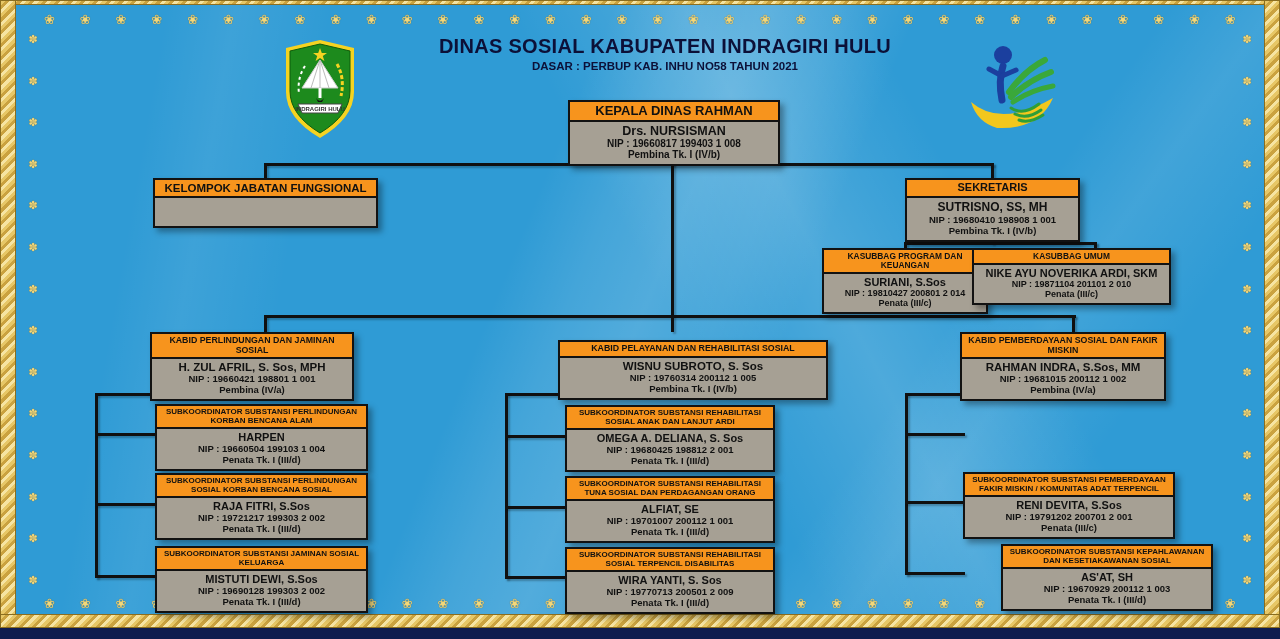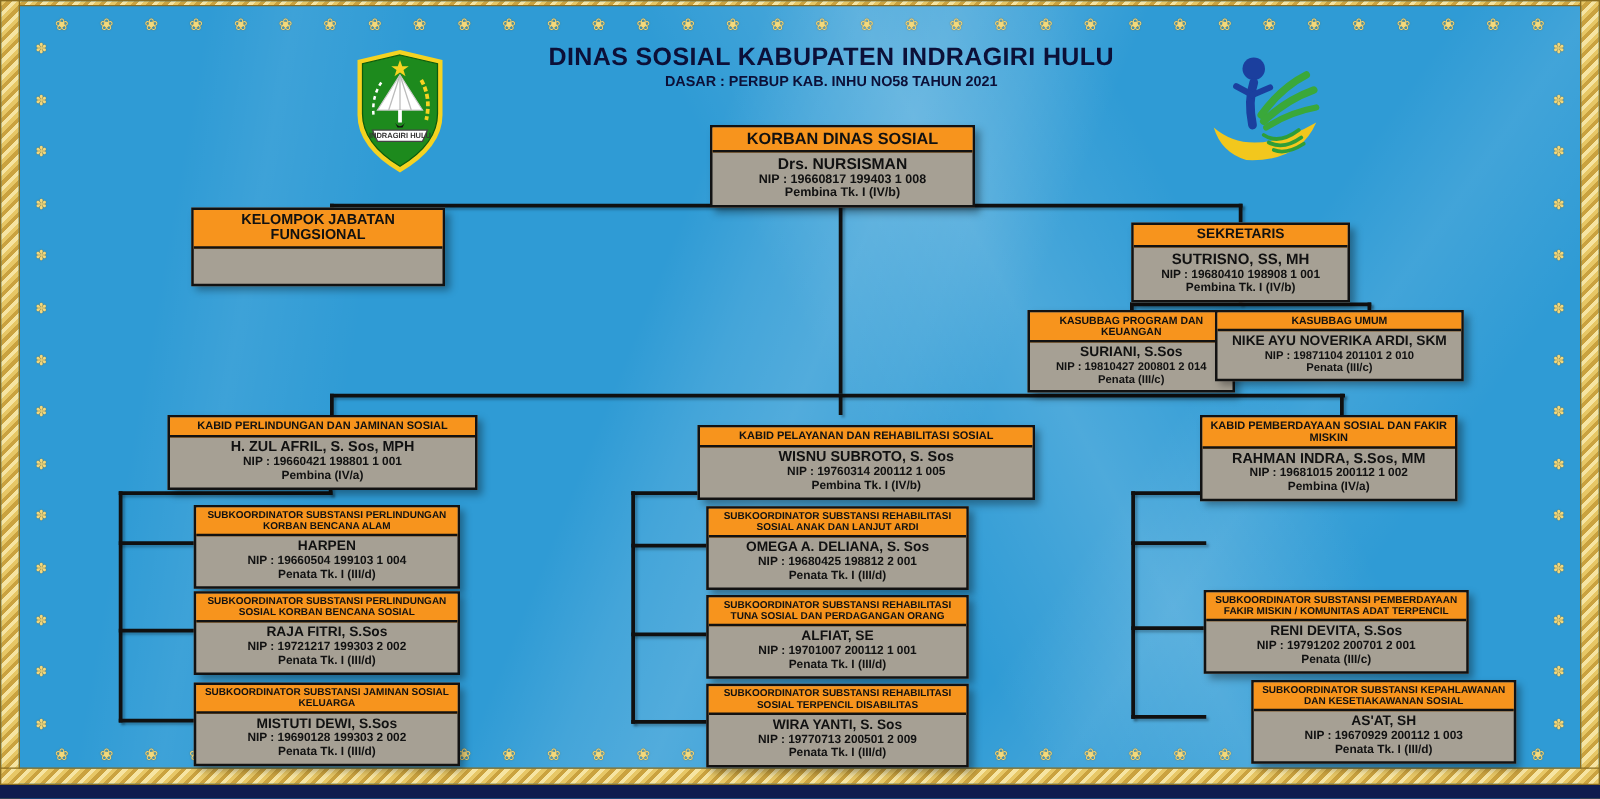--- a/index.html
+++ b/index.html
@@ -235,29 +235,29 @@
   <div class="line" style="left:505px;top:576px;width:62px;height:3px;"></div>
 
   <div class="line" style="left:1071px;top:388px;width:3px;height:8px;"></div>
   <div class="line" style="left:905px;top:393px;width:169px;height:3px;"></div>
   <div class="line" style="left:905px;top:393px;width:3px;height:182px;"></div>
   <div class="line" style="left:905px;top:433px;width:60px;height:3px;"></div>
   <div class="line" style="left:905px;top:501px;width:60px;height:3px;"></div>
   <div class="line" style="left:905px;top:572px;width:60px;height:3px;"></div>
 
   <div class="node kepala" style="left:568px;top:100px;width:212px;">
-    <div class="hdr">KORBAN DINAS SOSIAL</div>
+    <div class="hdr">KEPALA DINAS RAHMAN</div>
     <div class="bod">
       <div class="nm">Drs. NURSISMAN</div>
       <div class="sub">NIP : 19660817 199403 1 008</div>
       <div class="sub">Pembina Tk. I (IV/b)</div>
     </div>
   </div>
 
-  <div class="node kelompok" style="left:153px;top:166px;width:203px;">
+  <div class="node kelompok" style="left:153px;top:178px;width:225px;">
     <div class="hdr">KELOMPOK JABATAN FUNGSIONAL</div>
     <div class="bod"></div>
   </div>
 
   <div class="node sekretaris" style="left:905px;top:178px;width:175px;">
     <div class="hdr">SEKRETARIS</div>
     <div class="bod">
       <div class="nm">SUTRISNO, SS, MH</div>
       <div class="sub">NIP : 19680410 198908 1 001</div>
       <div class="sub">Pembina Tk. I (IV/b)</div>
@@ -275,21 +275,21 @@
 
   <div class="node kasubbag" style="left:972px;top:248px;width:199px;">
     <div class="hdr">KASUBBAG UMUM</div>
     <div class="bod">
       <div class="nm">NIKE AYU NOVERIKA ARDI, SKM</div>
       <div class="sub">NIP : 19871104 201101 2 010</div>
       <div class="sub">Penata (III/c)</div>
     </div>
   </div>
 
-  <div class="node kabid" style="left:134px;top:332px;width:248px;">
+  <div class="node kabid" style="left:150px;top:332px;width:204px;">
     <div class="hdr">KABID PERLINDUNGAN DAN JAMINAN SOSIAL</div>
     <div class="bod">
       <div class="nm">H. ZUL AFRIL, S. Sos, MPH</div>
       <div class="sub">NIP : 19660421 198801 1 001</div>
       <div class="sub">Pembina (IV/a)</div>
     </div>
   </div>
 
   <div class="node kabid" style="left:558px;top:340px;width:270px;">
     <div class="hdr">KABID PELAYANAN DAN REHABILITASI SOSIAL</div>

